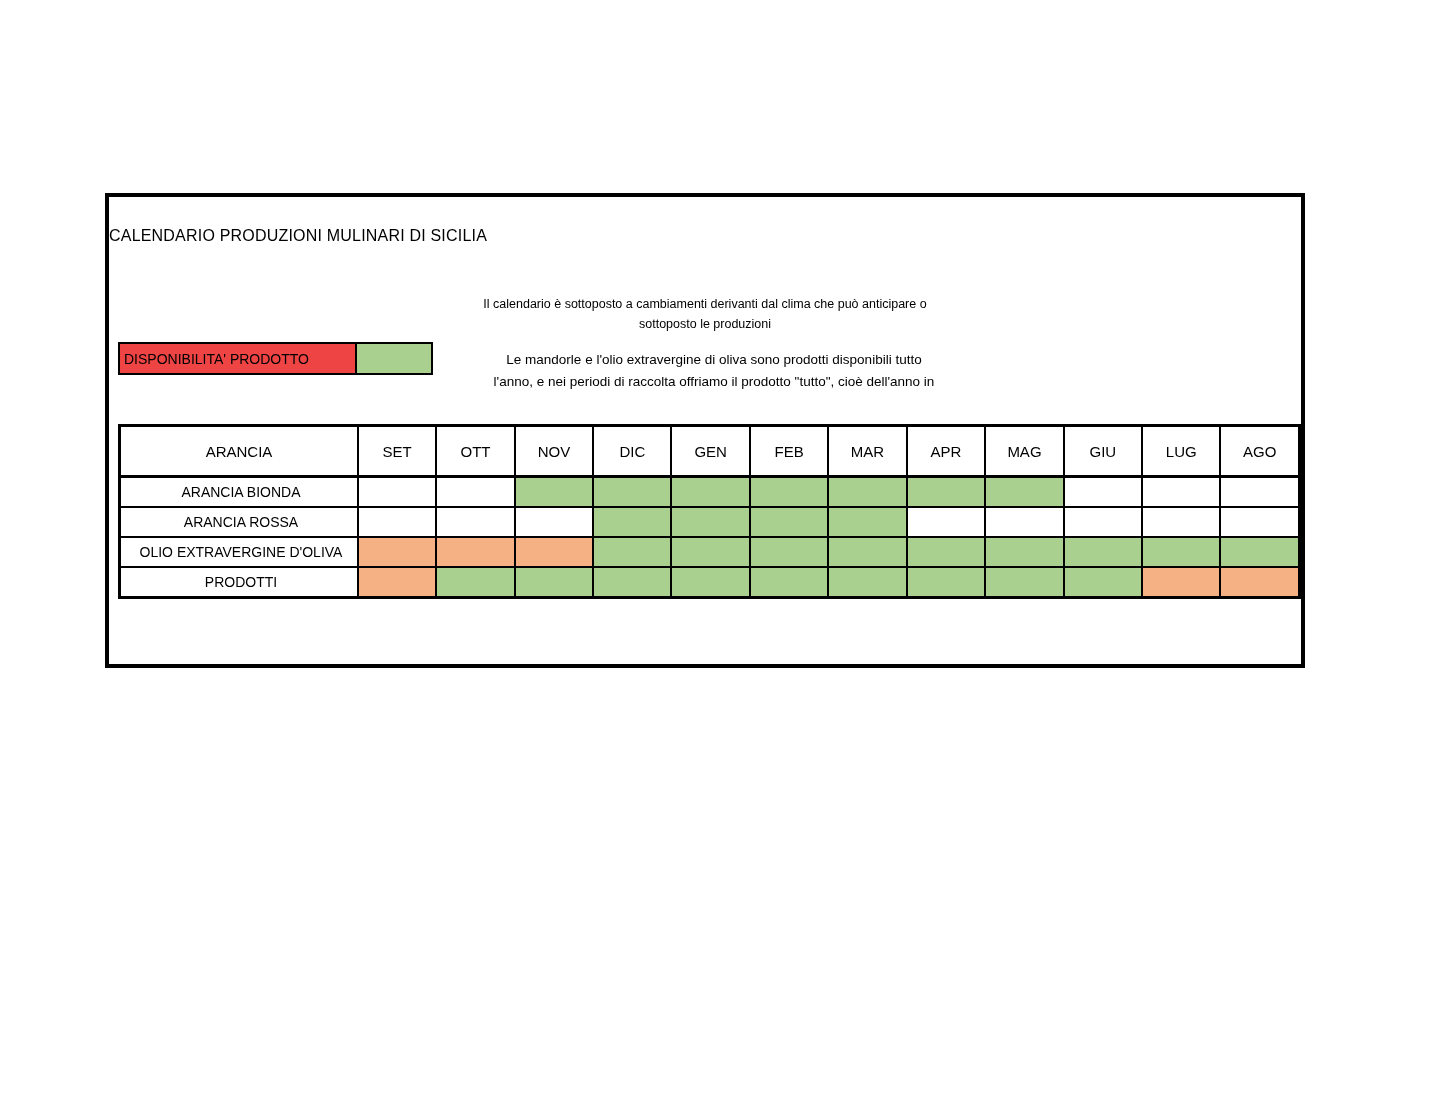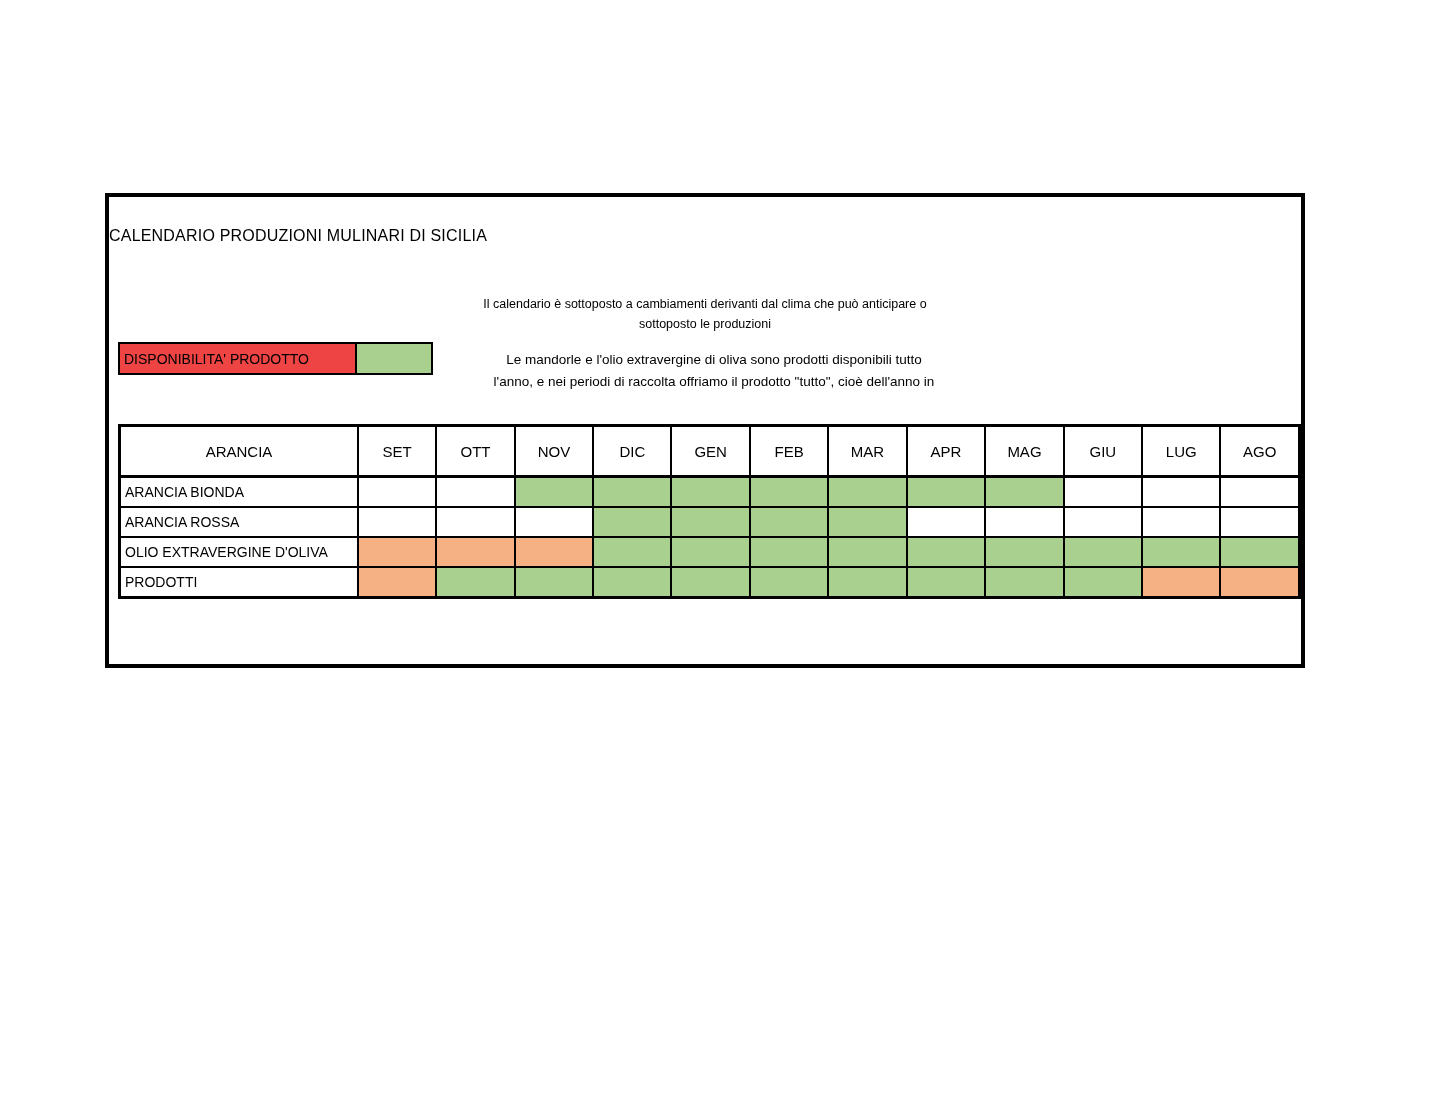--- a/index.html
+++ b/index.html
@@ -102,21 +102,21 @@
   .calendar th.product-header {
     width: 237px;
   }
   .calendar td {
     border: 2px solid #000000;
     height: 28px;
     padding: 0;
   }
   .calendar td.product {
     font-size: 14px;
-    text-align: left;
+    text-align: center;
     padding-left: 4px;
     white-space: nowrap;
     background: #ffffff;
   }
 </style>
 </head>
 <body>
 
 <div class="canvas">
   <div class="frame">

